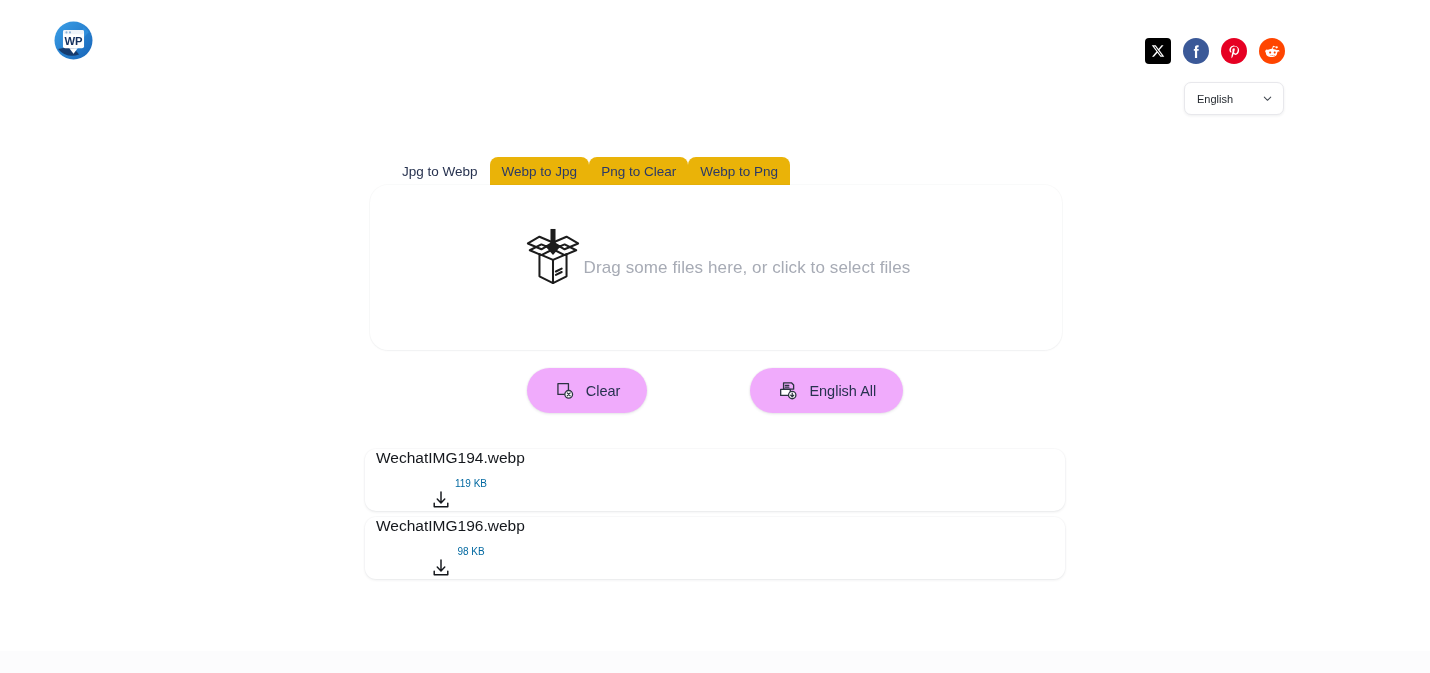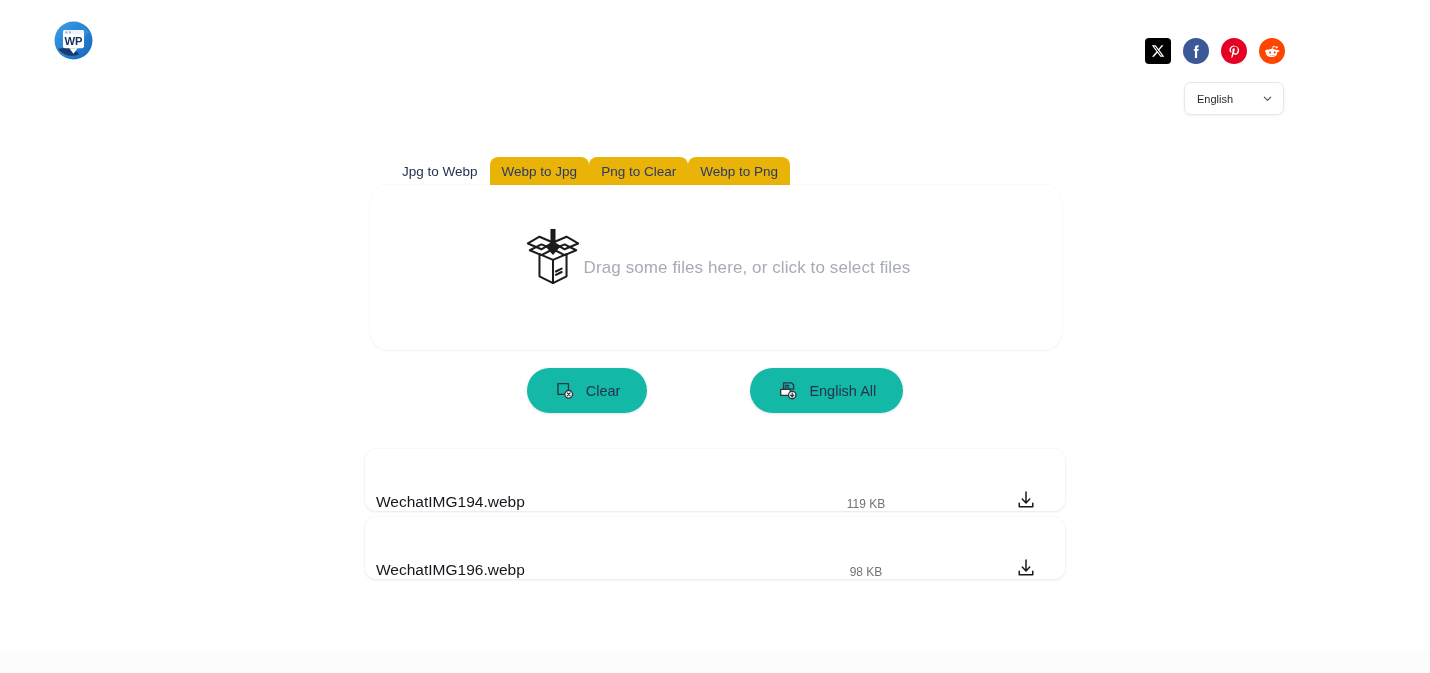--- a/index.html
+++ b/index.html
@@ -135,21 +135,21 @@
     position: absolute;
     top: 368px;
     left: 0;
     width: 1430px;
     display: flex;
     justify-content: center;
     gap: 103px;
   }
   .pill-btn {
     height: 45px;
-    background: #14b8a6;
+    background: #f0abfc;
     border-radius: 24px;
     box-shadow: 0 1px 3px rgba(16,24,40,0.10), 0 0 0 1px rgba(16,24,40,0.02);
     display: flex;
     align-items: center;
     gap: 11px;
     padding: 0 27px;
     cursor: pointer;
     border: none;
     font-family: inherit;
   }
@@ -169,33 +169,34 @@
     left: 365px;
     top: 449px;
     width: 700px;
   }
   .file-row {
     height: 62px;
     background: #ffffff;
     border-radius: 11px;
     box-shadow: 0 1px 3px rgba(16,24,40,0.085), 0 0 0 1px rgba(16,24,40,0.015);
     display: flex;
-    align-items: flex-end;
+    align-items: flex-start;
     margin-bottom: 6px;
     padding: 0 28px 0 11px;
     box-sizing: border-box;
+    flex-direction: column;
   }
   .file-name {
     font-size: 15.5px;
     color: #15181d;
     flex: 1;
   }
   .file-size {
-    font-size: 12px;
-    color: #737373;
+    font-size: 10px;
+    color: #0369a1;
     width: 190px;
     text-align: center;
   }
   .dl-ico {
     width: 22px;
     height: 22px;
     margin-left: 54px;
     cursor: pointer;
     flex: none;
   }

